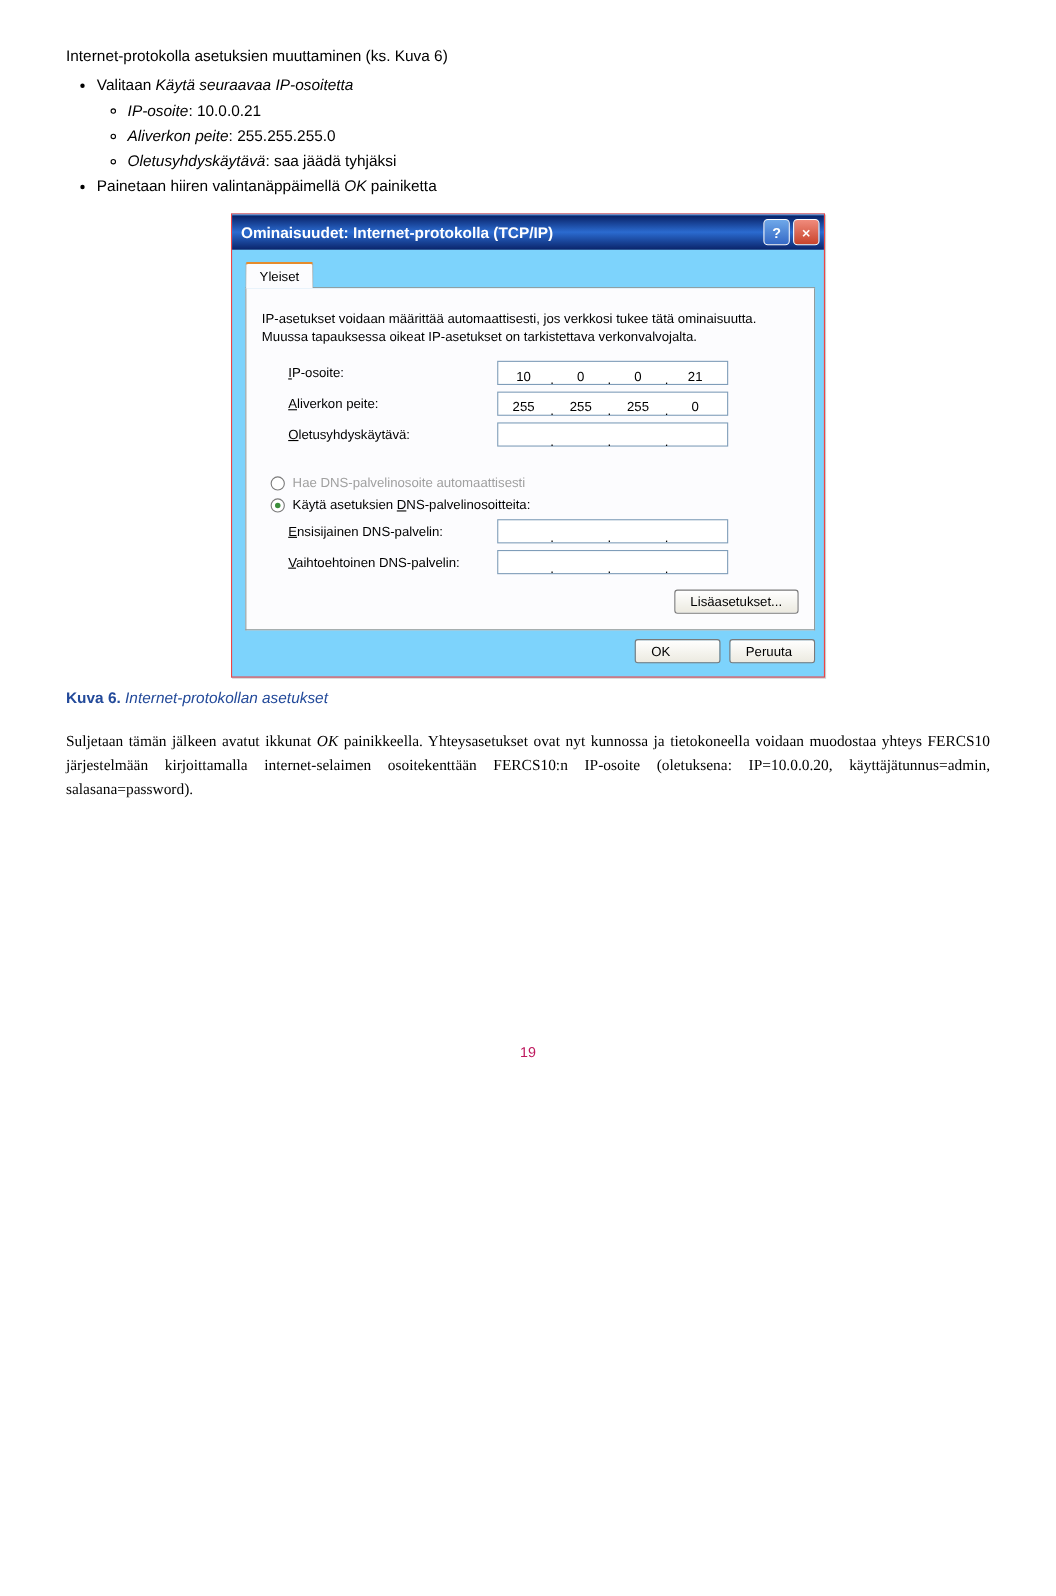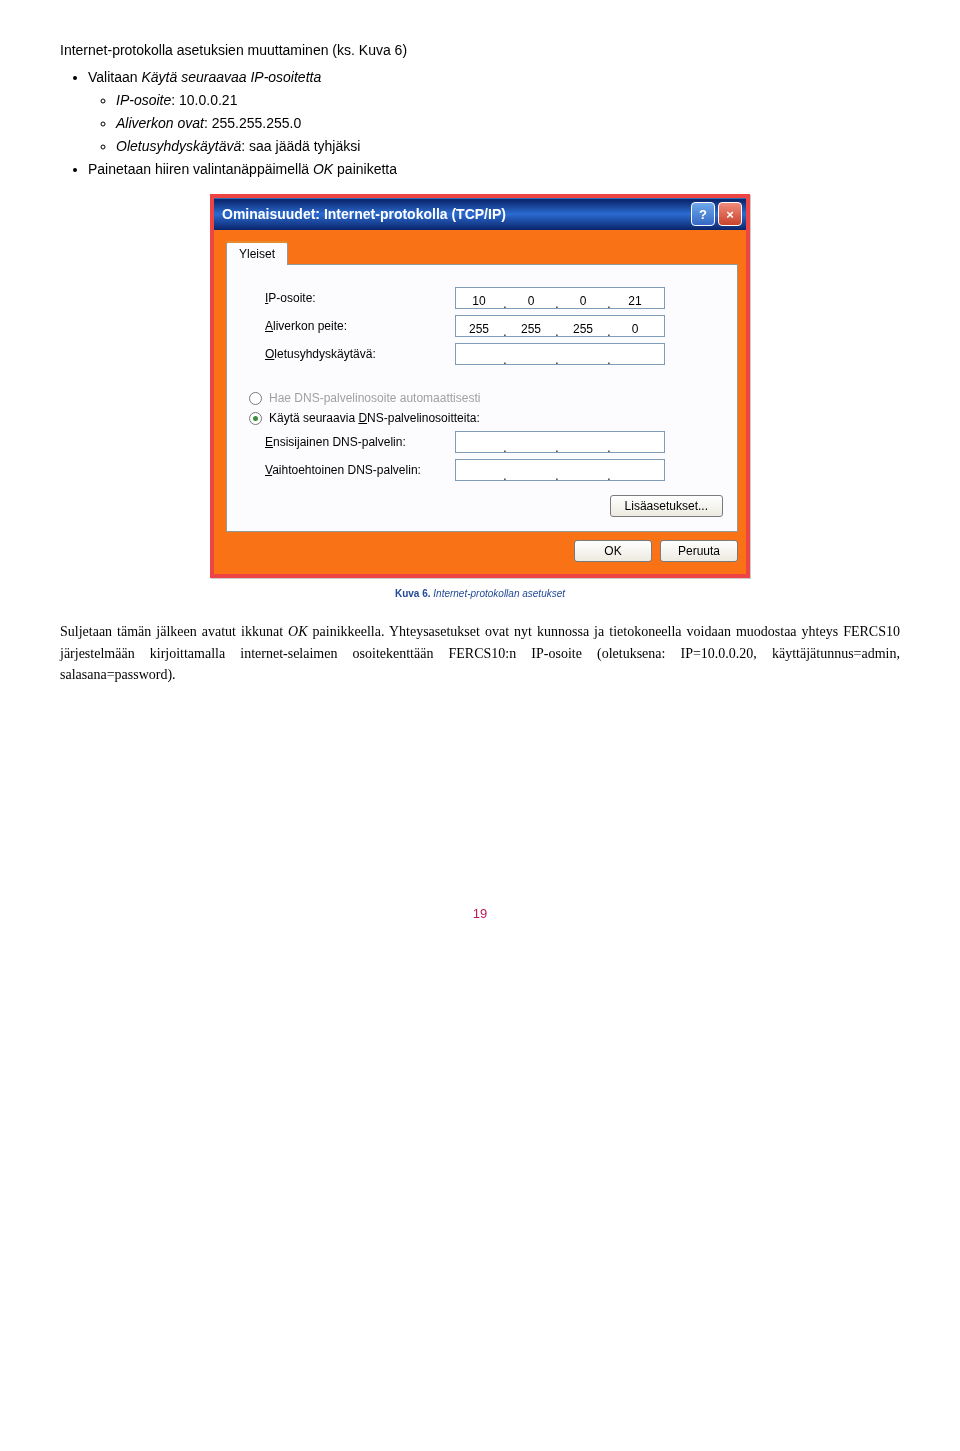--- a/index.html
+++ b/index.html
@@ -15,22 +15,22 @@
   .doc-text { line-height: 1.5; }
   .bullet-list { margin: 6px 0 4px 28px; padding: 0; list-style: disc; }
   .bullet-list li { margin: 2px 0; }
   .sub-list { margin: 2px 0 2px 28px; padding: 0; list-style: circle; }
   .sub-list li { margin: 2px 0; }
   .italic { font-style: italic; }
   .dialog-wrap { display: flex; justify-content: center; margin: 14px 0 10px 0; }
 
   .dialog {
     width: 540px;
-    background: #f97316;
-    border: 4px solid #ef4444;
+    background: #7dd3fc;
+    border: 1px solid #ef4444;
     font-family: Tahoma, sans-serif;
     font-size: 12px;
     color: #000;
     box-shadow: 1px 1px 0 rgba(0,0,0,0.2);
   }
   .titlebar {
     display: flex;
     align-items: center;
     height: 32px;
     background: linear-gradient(to bottom, #3c8cde 0%, #0a246a 5%, #2b6bd0 50%, #0a246a 100%);
@@ -134,33 +134,31 @@
   .sep { height: 14px; }
 
   .btn {
     border: 1px solid #7a7a7a;
     background: linear-gradient(to bottom, #ffffff, #eceae0);
     border-radius: 3px;
     padding: 3px 14px;
     font-family: Tahoma, sans-serif;
     font-size: 12px;
     min-width: 78px;
-    text-align: center;
     cursor: default;
   }
   .btn-row-inner { display: flex; justify-content: flex-end; margin-top: 14px; }
   .btn-row-outer {
     display: flex; justify-content: flex-end;
     padding: 8px 0 0 0;
     gap: 8px;
   }
 
   .caption {
-    text-align: center;
-    font-size: 10px;
+    font-size: 14px;
     color: #234a9a;
     margin: 10px 0 22px 0;
   }
   .caption b { font-weight: bold; font-style: normal; color: #234a9a; }
   .caption i { font-style: italic; color: #234a9a; }
 
   .para2 { line-height: 1.55; text-align: justify; font-family: Liberation Serif, serif; }
 
   .page-num {
     text-align: center;
@@ -172,21 +170,21 @@
 </head>
 <body>
 
 <div class="doc-text">
   <div>Internet-protokolla asetuksien muuttaminen (ks. Kuva 6)</div>
   <ul class="bullet-list">
     <li>
       <span>Valitaan </span><span class="italic">Käytä seuraavaa IP-osoitetta</span>
       <ul class="sub-list">
         <li><span class="italic">IP-osoite</span><span>: 10.0.0.21</span></li>
-        <li><span class="italic">Aliverkon ovat</span><span>: 255.255.255.0</span></li>
+        <li><span class="italic">Aliverkon peite</span><span>: 255.255.255.0</span></li>
         <li><span class="italic">Oletusyhdyskäytävä</span><span>: saa jäädä tyhjäksi</span></li>
       </ul>
     </li>
     <li>
       <span>Painetaan hiiren valintanäppäimellä </span><span class="italic">OK</span><span> painiketta</span>
     </li>
   </ul>
 </div>
 
 <div class="dialog-wrap">
@@ -195,20 +193,21 @@
       <div class="titlebar-title">Ominaisuudet: Internet-protokolla (TCP/IP)</div>
       <div class="tb-btn tb-help">?</div>
       <div class="tb-btn tb-close">×</div>
     </div>
     <div class="dialog-body">
       <div class="tabbar">
         <div class="tab active">Yleiset</div>
       </div>
       <div class="tabcontent">
 
+        <div class="para">IP-asetukset voidaan määrittää automaattisesti, jos verkkosi tukee tätä ominaisuutta. Muussa tapauksessa oikeat IP-asetukset on tarkistettava verkonvalvojalta.</div>
 
 
 
         <div class="field-row">
           <div class="field-label"><span class="under">I</span><span>P-osoite:</span></div>
           <div class="ip-input">
             <div class="ip-oct">10</div>
               <div class="ip-dot">.</div>
             <div class="ip-oct">0</div>
               <div class="ip-dot">.</div>
@@ -246,21 +245,21 @@
 
         <div class="sep"></div>
 
         <div class="radio-row">
           <div class="radio"></div>
           <span class="radio-label disabled">Hae DNS-palvelinosoite automaattisesti</span>
         </div>
 
         <div class="radio-row">
           <div class="radio checked"></div>
-          <span class="radio-label"><span>Käytä seuraavia </span><span class="under">D</span><span>NS-palvelinosoitteita:</span></span>
+          <span class="radio-label"><span>Käytä asetuksien </span><span class="under">D</span><span>NS-palvelinosoitteita:</span></span>
         </div>
 
         <div class="field-row">
           <div class="field-label"><span class="under">E</span><span>nsisijainen DNS-palvelin:</span></div>
           <div class="ip-input">
             <div class="ip-oct"></div>
               <div class="ip-dot">.</div>
             <div class="ip-oct"></div>
               <div class="ip-dot">.</div>
             <div class="ip-oct"></div>

